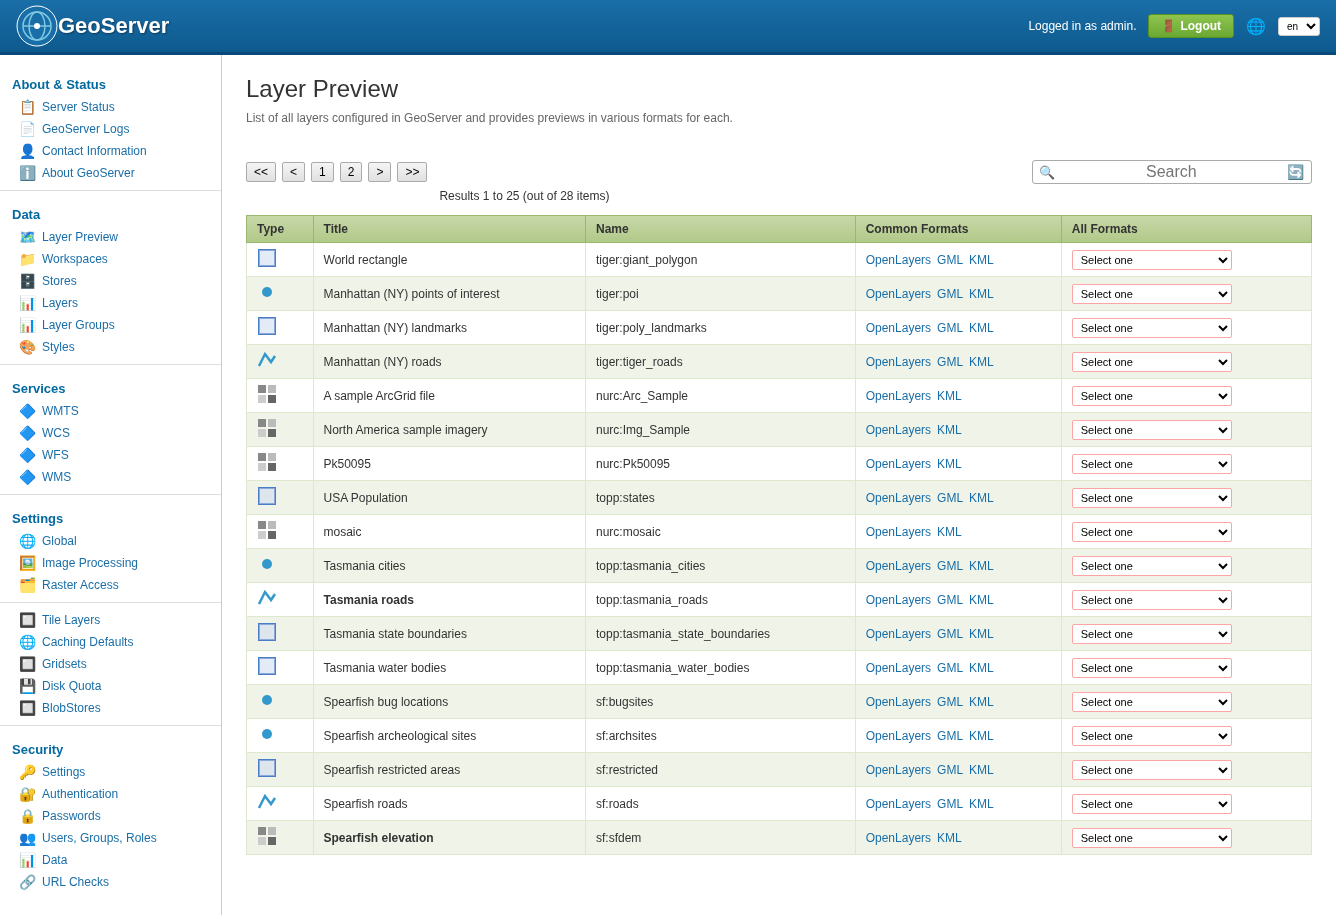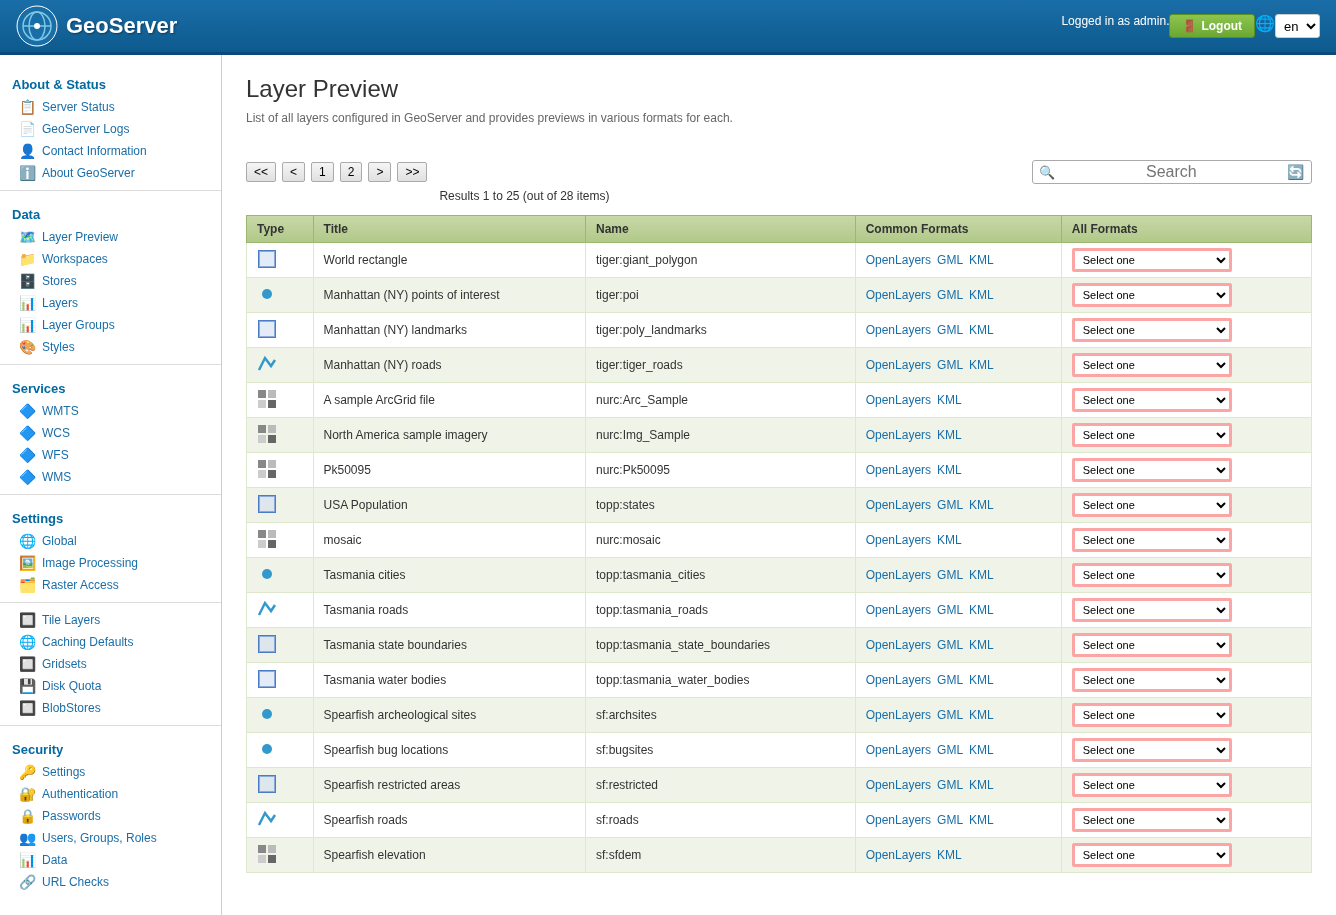--- a/index.html
+++ b/index.html
@@ -11,55 +11,56 @@
       height: 55px;
       display: flex;
       align-items: center;
       justify-content: space-between;
       padding: 0 16px;
       border-bottom: 3px solid #0a4a7a;
     }
     #header-logo {
       display: flex;
       align-items: center;
-      gap: 8px;
     }
     #logo-icon {
       width: 42px;
       height: 42px;
     }
     #logo-text {
       font-size: 22px;
       font-weight: bold;
       color: #fff;
       text-shadow: 1px 1px 2px rgba(0,0,0,0.4);
     }
     #header-right {
       display: flex;
+      align-items: center;
+      gap: 12px;
       color: #fff;
       font-size: 12px;
     }
     #logout-btn {
       background: linear-gradient(to bottom, #8dc44e, #6aa832);
       border: 1px solid #5a9020;
       color: #fff;
       padding: 4px 12px;
       border-radius: 3px;
       cursor: pointer;
       font-size: 12px;
       font-weight: bold;
       display: flex;
       align-items: center;
       gap: 4px;
     }
     #lang-select {
       background: #fff;
       border: 1px solid #ccc;
       padding: 2px 4px;
-      font-size: 13px;
+      font-size: 10px;
       border-radius: 3px;
     }
     #globe-icon { font-size: 16px; color: #fff; }
 
     
     #layout { display: flex; min-height: calc(100vh - 55px); }
 
     
     #sidebar {
       width: 222px;
@@ -176,21 +177,21 @@
       display: inline-flex;
       align-items: center;
       justify-content: center;
     }
     .link-blue { color: #1a6ea8; text-decoration: none; cursor: pointer; }
     .format-links { display: flex; gap: 6px; align-items: center; }
     .all-formats-select {
       width: 160px;
       font-size: 11px;
       padding: 2px 4px;
-      border: 3px solid #fca5a5;
+      border: 1px solid #fca5a5;
       border-radius: 2px;
       background: #fff;
     }
   </style>
 </head>
 <body>
 
 <div id="header">
   <div id="header-logo">
     <svg id="logo-icon" viewBox="0 0 42 42" xmlns="http://www.w3.org/2000/svg">
@@ -565,21 +566,21 @@
               </div>
             </td>
             <td><select class="all-formats-select"><option>Select one</option></select></td>
           </tr>
           <tr>
             <td><span class="type-icon">
                 <svg width="20" height="20" viewBox="0 0 20 20">
                   <polyline points="2,16 8,4 14,12 18,6" fill="none" stroke="#3399cc" stroke-width="2.5"></polyline>
                 </svg>
               </span></td>
-            <td style="font-weight: 400;">Tasmania roads</td>
+            <td style="font-weight: 700;">Tasmania roads</td>
             <td>topp:tasmania_roads</td>
             <td>
               <div class="format-links">
                 <a class="link-blue">OpenLayers</a>
                 <a class="link-blue">GML</a>
                 <a class="link-blue">KML</a>
               </div>
             </td>
             <td><select class="all-formats-select"><option>Select one</option></select></td>
           </tr>
@@ -618,39 +619,39 @@
               </div>
             </td>
             <td><select class="all-formats-select"><option>Select one</option></select></td>
           </tr>
           <tr>
             <td><span class="type-icon">
                 <svg width="20" height="20" viewBox="0 0 20 20">
                   <circle cx="10" cy="10" r="5" fill="#3399cc"></circle>
                 </svg>
               </span></td>
+            <td style="font-weight: 500;">Spearfish bug locations</td>
+            <td>sf:bugsites</td>
+            <td>
+              <div class="format-links">
+                <a class="link-blue">OpenLayers</a>
+                <a class="link-blue">GML</a>
+                <a class="link-blue">KML</a>
+              </div>
+            </td>
+            <td><select class="all-formats-select"><option>Select one</option></select></td>
+          </tr>
+          <tr>
+            <td><span class="type-icon">
+                <svg width="20" height="20" viewBox="0 0 20 20">
+                  <circle cx="10" cy="10" r="5" fill="#3399cc"></circle>
+                </svg>
+              </span></td>
             <td style="font-weight: 500;">Spearfish archeological sites</td>
             <td>sf:archsites</td>
-            <td>
-              <div class="format-links">
-                <a class="link-blue">OpenLayers</a>
-                <a class="link-blue">GML</a>
-                <a class="link-blue">KML</a>
-              </div>
-            </td>
-            <td><select class="all-formats-select"><option>Select one</option></select></td>
-          </tr>
-          <tr>
-            <td><span class="type-icon">
-                <svg width="20" height="20" viewBox="0 0 20 20">
-                  <circle cx="10" cy="10" r="5" fill="#3399cc"></circle>
-                </svg>
-              </span></td>
-            <td style="font-weight: 500;">Spearfish bug locations</td>
-            <td>sf:bugsites</td>
             <td>
               <div class="format-links">
                 <a class="link-blue">OpenLayers</a>
                 <a class="link-blue">GML</a>
                 <a class="link-blue">KML</a>
               </div>
             </td>
             <td><select class="all-formats-select"><option>Select one</option></select></td>
           </tr>
           <tr>
@@ -690,21 +691,21 @@
           </tr>
           <tr>
             <td><span class="type-icon">
                 <svg width="20" height="20" viewBox="0 0 20 20">
       <rect x="1" y="1" width="8" height="8" fill="#888"></rect>
       <rect x="11" y="1" width="8" height="8" fill="#bbb"></rect>
       <rect x="1" y="11" width="8" height="8" fill="#ccc"></rect>
       <rect x="11" y="11" width="8" height="8" fill="#666"></rect>
     </svg>
               </span></td>
-            <td style="font-weight: 400;">Spearfish elevation</td>
+            <td style="font-weight: 700;">Spearfish elevation</td>
             <td>sf:sfdem</td>
             <td>
               <div class="format-links">
                 <a class="link-blue">OpenLayers</a>
                 <a class="link-blue">KML</a>
               </div>
             </td>
             <td><select class="all-formats-select"><option>Select one</option></select></td>
           </tr>
         </tbody>

